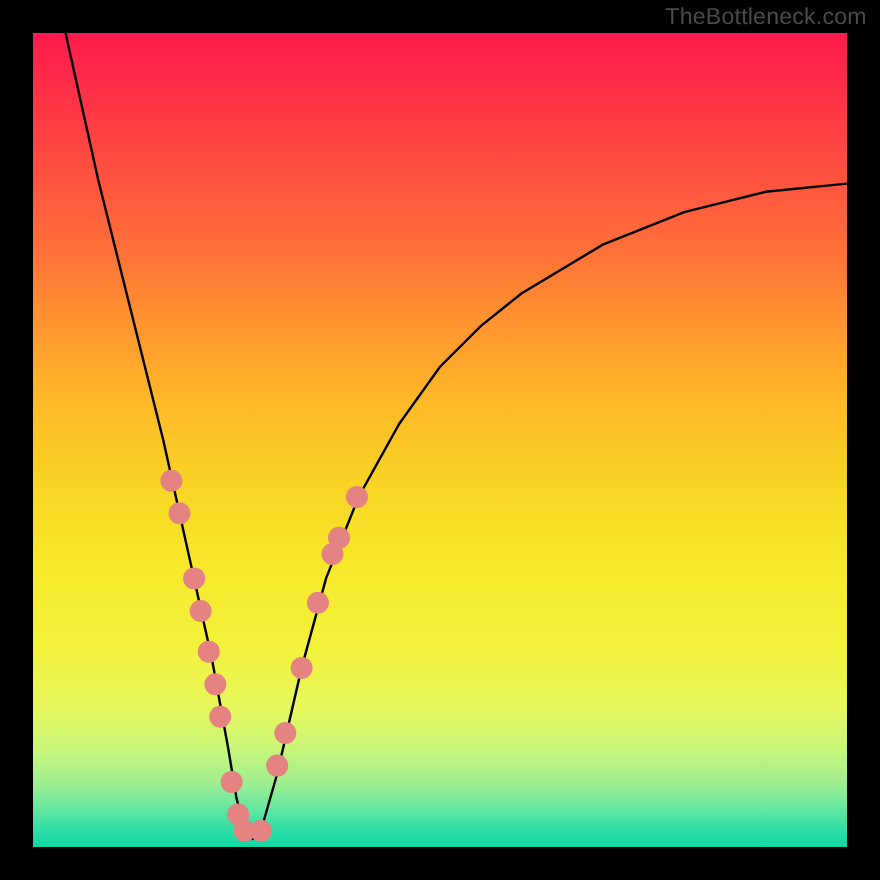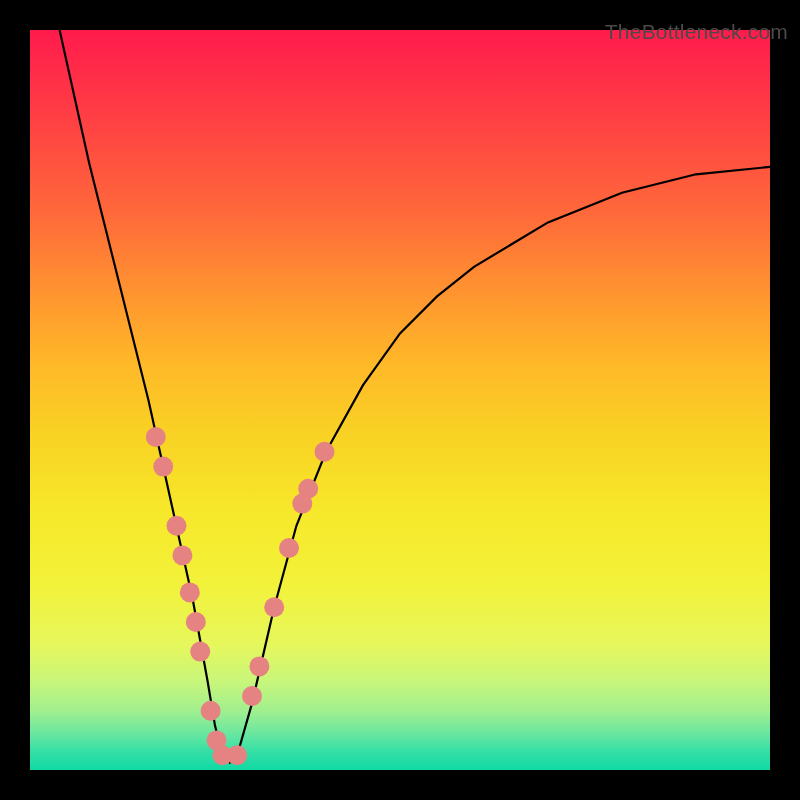--- a/index.html
+++ b/index.html
@@ -35,21 +35,21 @@
       #e6f75c 83%,
       #c8f67a 88%,
       #a1ef8f 92%,
       #6be79f 95%,
       #35dfa6 97.5%,
       #11d8a4 100%
     );
   }
   .watermark {
     position: absolute;
-    top: 20px;
+    top: 4px;
     right: 12px;
     font-size: 21px;
     font-weight: 500;
     color: #4a4a4a;
     letter-spacing: 0.2px;
     z-index: 10;
   }
   svg.overlay {
     position: absolute;
     left: 0;

